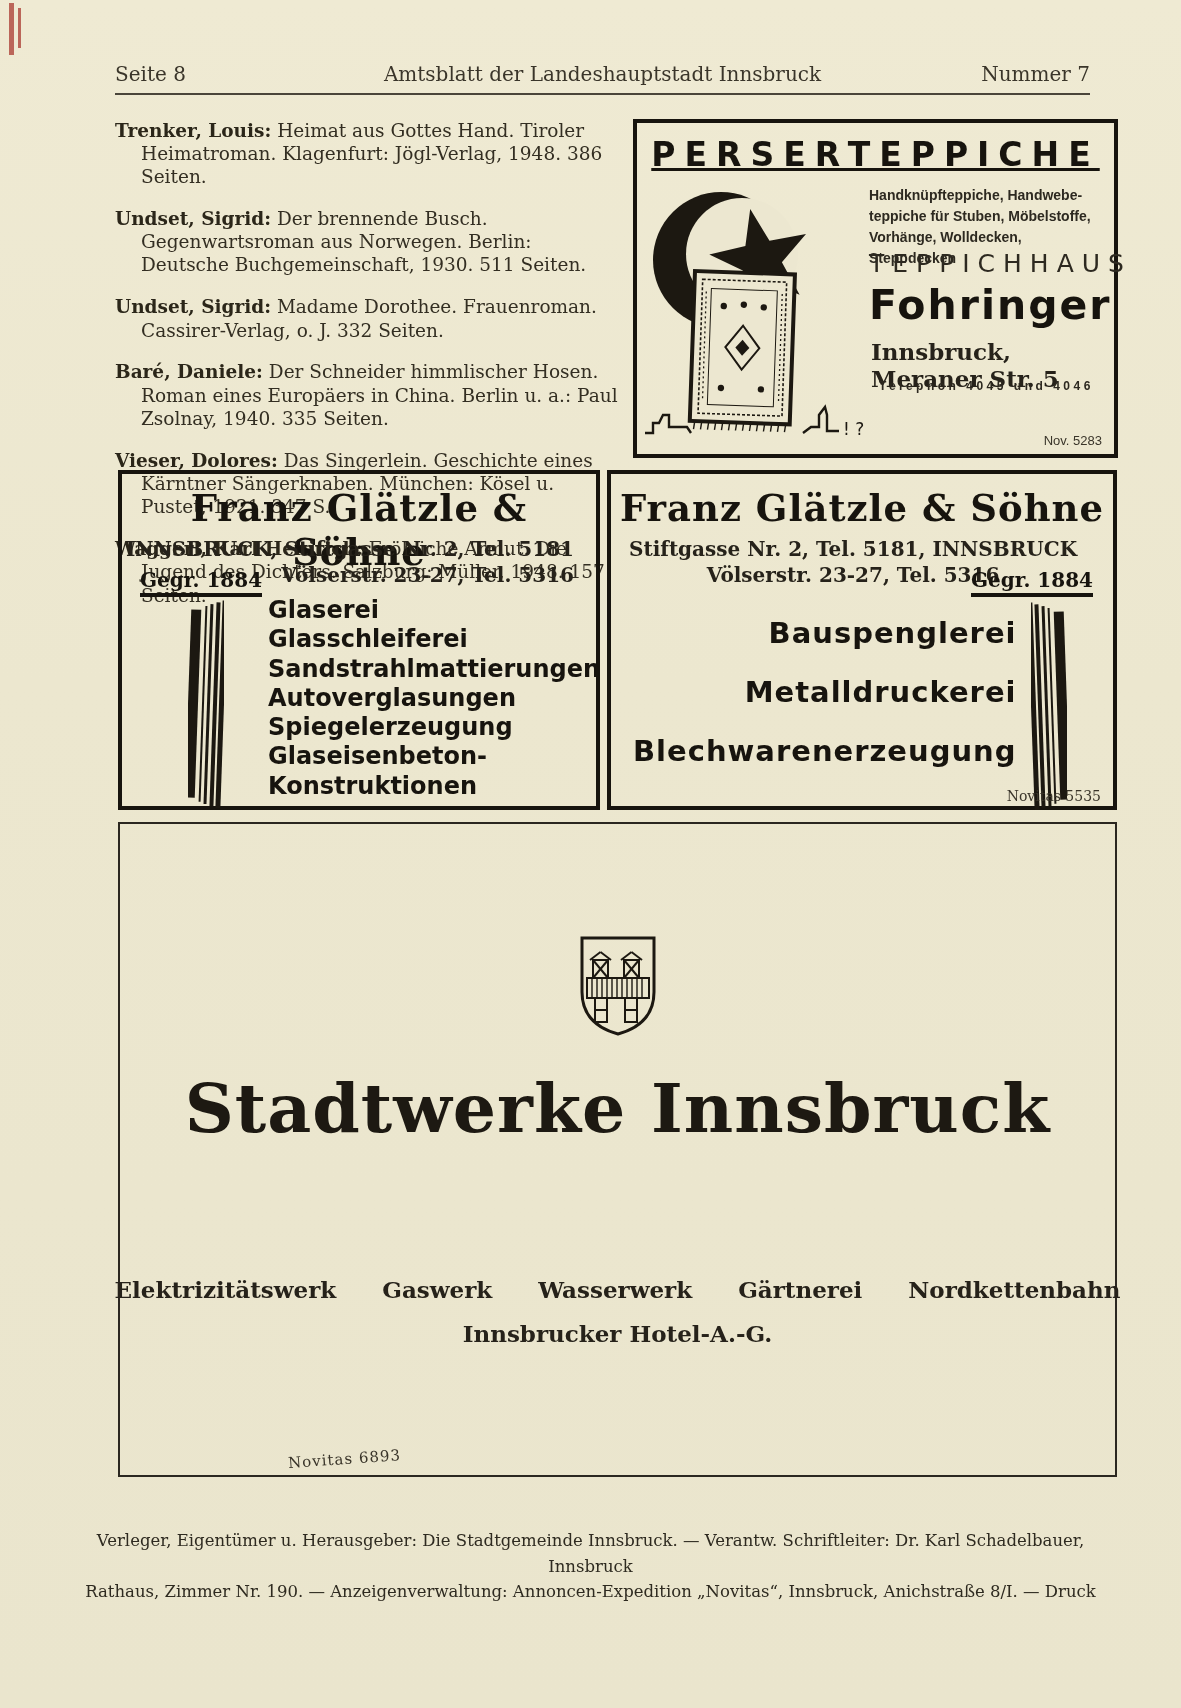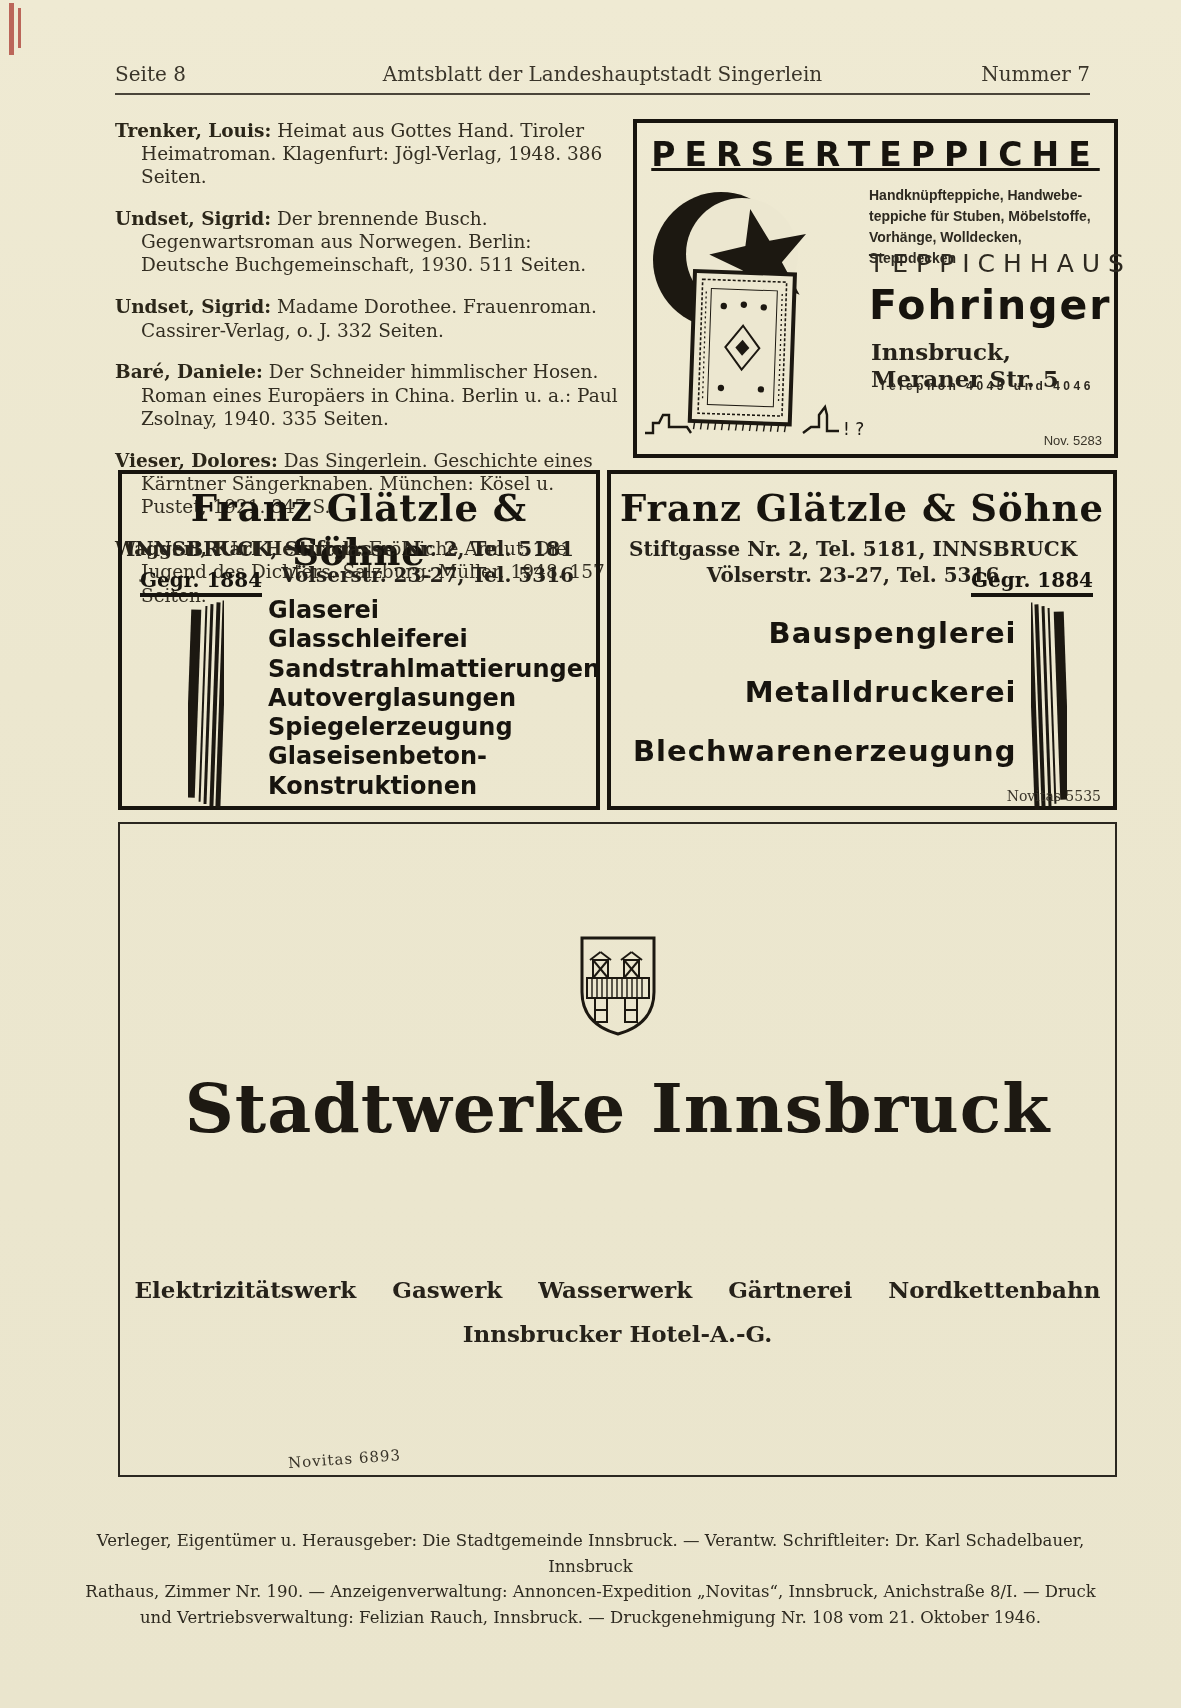--- a/index.html
+++ b/index.html
@@ -58,21 +58,21 @@
   .glzR .founded{right:20px;top:94px;}
   .glzR .services{position:absolute;left:22px;top:130px;font-family:"DejaVu Sans",sans-serif;
      font-weight:bold;font-size:29px;letter-spacing:1px;line-height:2.04;color:#17140e;text-align:right;}
   .glzR .panes{position:absolute;right:46px;top:128px;transform:scaleX(-1);}
   .glzR .ref{position:absolute;right:12px;bottom:2px;font-size:14px;color:#3a352a;}
   
   .stadt{left:118px;top:822px;width:999px;height:655px;border-width:2px;border-color:#2b2720;}
   .stadt .arms{position:absolute;left:50%;top:110px;transform:translateX(-50%);}
   .stadt .title{position:absolute;left:0;right:0;top:244px;text-align:center;
      font-weight:bold;font-size:68px;letter-spacing:1px;color:#1d1912;}
-  .stadt .divisions{position:absolute;left:0;right:0;top:452px;display:flex;justify-content:center;gap:36px;
+  .stadt .divisions{position:absolute;left:0;right:0;top:452px;display:flex;justify-content:center;gap:46px;
      font-weight:bold;font-size:23px;color:#26221a;}
   .stadt .hotel{position:absolute;left:0;right:0;top:496px;text-align:center;
      font-weight:bold;font-size:23px;color:#26221a;}
   .stadt .ref{position:absolute;left:168px;top:626px;font-size:15px;letter-spacing:1px;color:#3a352a;
      transform:rotate(-4deg);}
   
   .imprint{position:absolute;left:60px;right:60px;top:1528px;text-align:center;
      font-size:16.5px;line-height:1.55;color:#2e2a20;}
   svg .ink{fill:#1c1811;}
   svg .stroke{stroke:#1c1811;fill:none;}
@@ -80,21 +80,21 @@
 </head>
 <body>
 
 <div class="page">
 
   <div class="artifact" style="left:9px;top:3px;width:5px;height:52px;"></div>
   <div class="artifact" style="left:18px;top:8px;width:3px;height:40px;"></div>
 
   <div class="masthead">
     <span class="left">Seite 8</span>
-    <span class="center">Amtsblatt der Landeshauptstadt Singerlein</span>
+    <span class="center">Amtsblatt der Landeshauptstadt Innsbruck</span>
     <span class="right">Nummer 7</span>
   </div>
   <div class="head-rule"></div>
 
   <div class="books">
     <p class="book"><b>Trenker, Louis:</b><span> Heimat aus Gottes Hand. Tiroler Heimatroman. Klagenfurt: Jögl-Verlag, 1948. 386 Seiten.</span></p>
     <p class="book"><b>Undset, Sigrid:</b><span> Der brennende Busch. Gegenwartsroman aus Norwegen. Berlin: Deutsche Buchgemeinschaft, 1930. 511 Seiten.</span></p>
     <p class="book"><b>Undset, Sigrid:</b><span> Madame Dorothee. Frauenroman. Cassirer-Verlag, o. J. 332 Seiten.</span></p>
     <p class="book"><b>Baré, Daniele:</b><span> Der Schneider himmlischer Hosen. Roman eines Europäers in China. Berlin u. a.: Paul Zsolnay, 1940. 335 Seiten.</span></p>
     <p class="book"><b>Vieser, Dolores:</b><span> Das Singerlein. Geschichte eines Kärntner Sängerknaben. München: Kösel u. Pustet, 1921. 347 S.</span></p>
@@ -250,16 +250,15 @@
       <span>Gärtnerei</span>
       <span>Nordkettenbahn</span>
     </div>
     <div class="hotel">Innsbrucker Hotel-A.-G.</div>
     <div class="ref">Novitas 6893</div>
   </div>
 
   <div class="imprint">
     <div>Verleger, Eigentümer u. Herausgeber: Die Stadtgemeinde Innsbruck. — Verantw. Schriftleiter: Dr. Karl Schadelbauer, Innsbruck</div>
     <div>Rathaus, Zimmer Nr. 190. — Anzeigenverwaltung: Annoncen-Expedition „Novitas“, Innsbruck, Anichstraße 8/I. — Druck</div>
-    <div>und Vertriebsverwaltung: Felizian Rauch, Innsbruck. — Druckgenehmigung Nr. 108 vom 21. Oktober 1946.</div>
   </div>
 
 </div>
 
 </body></html>

